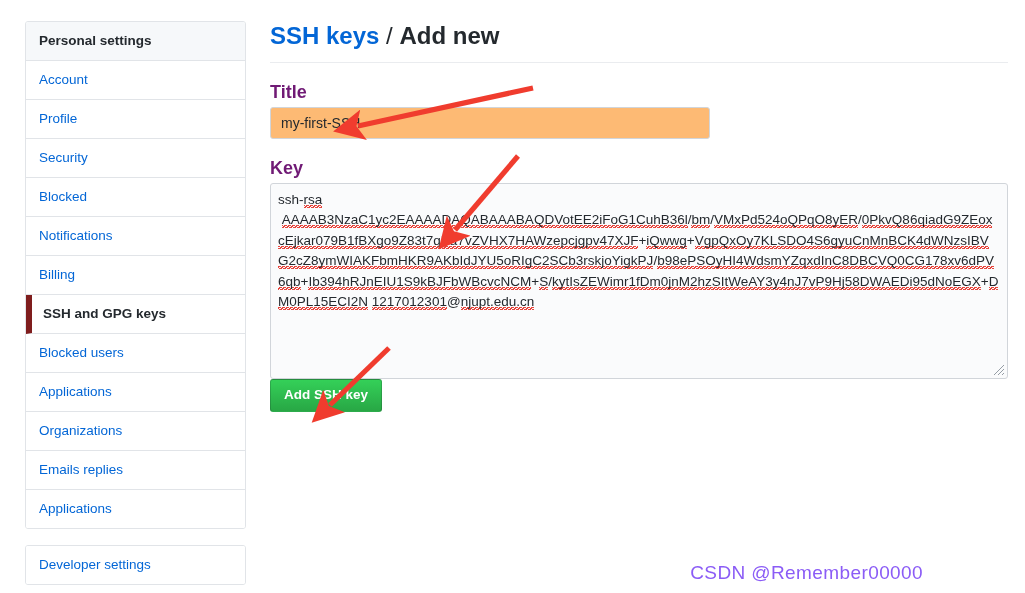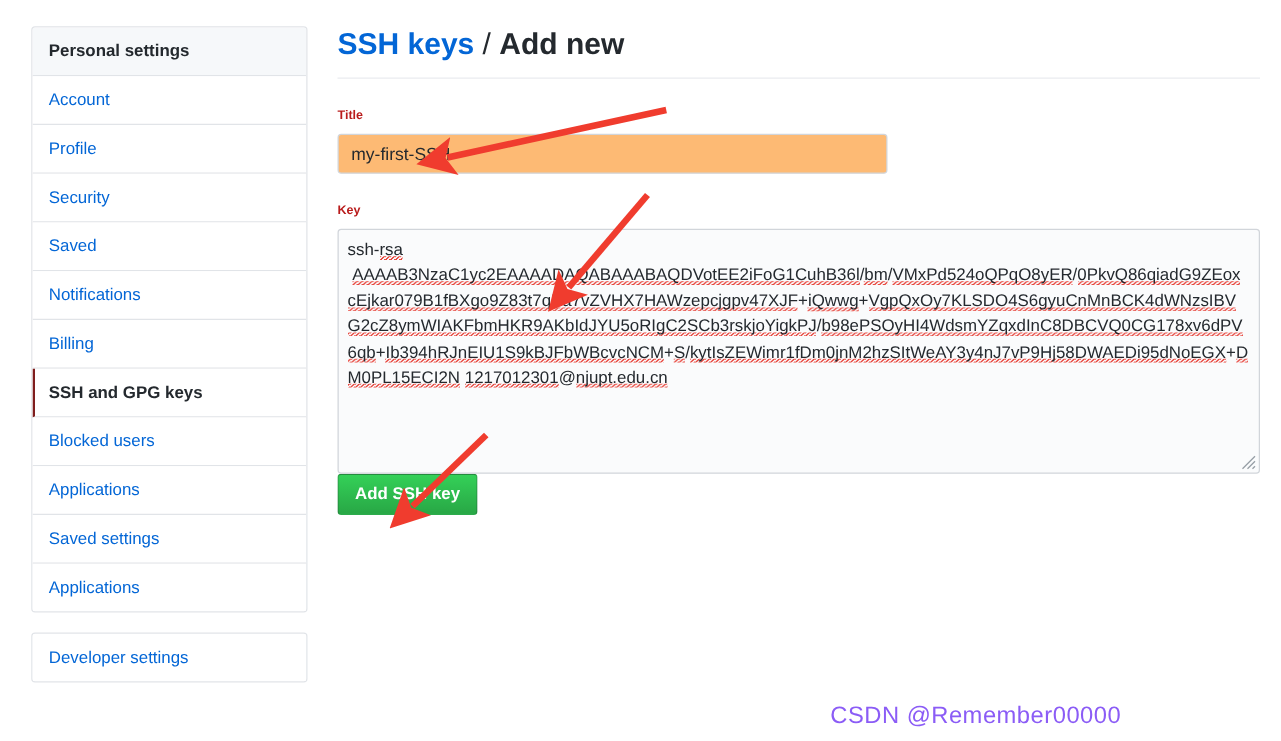--- a/index.html
+++ b/index.html
@@ -14,21 +14,21 @@
     overflow: hidden;
     font-family: "Liberation Sans", sans-serif;
     color: #24292e;
     -webkit-font-smoothing: antialiased;
   }
 
   
   #page {
     position: absolute;
     left: 0; top: 0;
-    width: 915px; height: 593px;
+    width: 915px; height: 593px; padding-left: 26px;
   }
 
   
   #sidebar {
     position: absolute;
     left: 25px;
     top: 21px;
     width: 221px;
   }
   .nav-box {
@@ -55,21 +55,21 @@
     line-height: 16px;
     border-bottom: 1px solid #e1e4e8;
     text-decoration: none;
     background: #ffffff;
   }
   .nav-item:last-child { border-bottom: none; }
   .nav-item.selected {
     color: #24292e;
     font-weight: bold;
     padding-left: 11px;
-    border-left: 2px solid #7f1d1d;
+    border-left: 6px solid #7f1d1d;
   }
   .nav-box.second {
     margin-top: 16px;
   }
 
   
   #main {
     position: absolute;
     left: 270px;
     top: 21px;
@@ -97,23 +97,23 @@
     font-weight: bold;
     margin-top: 26px;
   }
   #title-rule {
     margin-top: 11px;
     border-top: 1px solid #eaecef;
     height: 0;
   }
 
   .field-label {
-    font-size: 10px;
-    font-weight: bold;
-    color: #b91c1c;
+    font-size: 18px;
+    font-weight: bold;
+    color: #701a75;
     margin-top: 21px;
     margin-bottom: 6px;
     line-height: 17px;
   }
 
   #title-input {
     box-sizing: border-box;
     display: block;
     width: 440px;
     height: 32px;
@@ -210,27 +210,28 @@
 <div id="page">
 
   <div id="sidebar">
 
     <div class="nav-box">
       <div class="nav-head">Personal settings</div>
 
       <a class="nav-item" href="#">Account</a>
       <a class="nav-item" href="#">Profile</a>
       <a class="nav-item" href="#">Security</a>
-      <a class="nav-item" href="#">Saved</a>
+      <a class="nav-item" href="#">Blocked</a>
       <a class="nav-item" href="#">Notifications</a>
       <a class="nav-item" href="#">Billing</a>
       <a class="nav-item selected" href="#">SSH and GPG keys</a>
       <a class="nav-item" href="#">Blocked users</a>
       <a class="nav-item" href="#">Applications</a>
-      <a class="nav-item" href="#">Saved settings</a>
+      <a class="nav-item" href="#">Organizations</a>
+      <a class="nav-item" href="#">Emails replies</a>
       <a class="nav-item" href="#">Applications</a>
     </div>
 
     <div class="nav-box second">
       <a class="nav-item" href="#">Developer settings</a>
     </div>
 
   </div>
 
   <div id="main">

